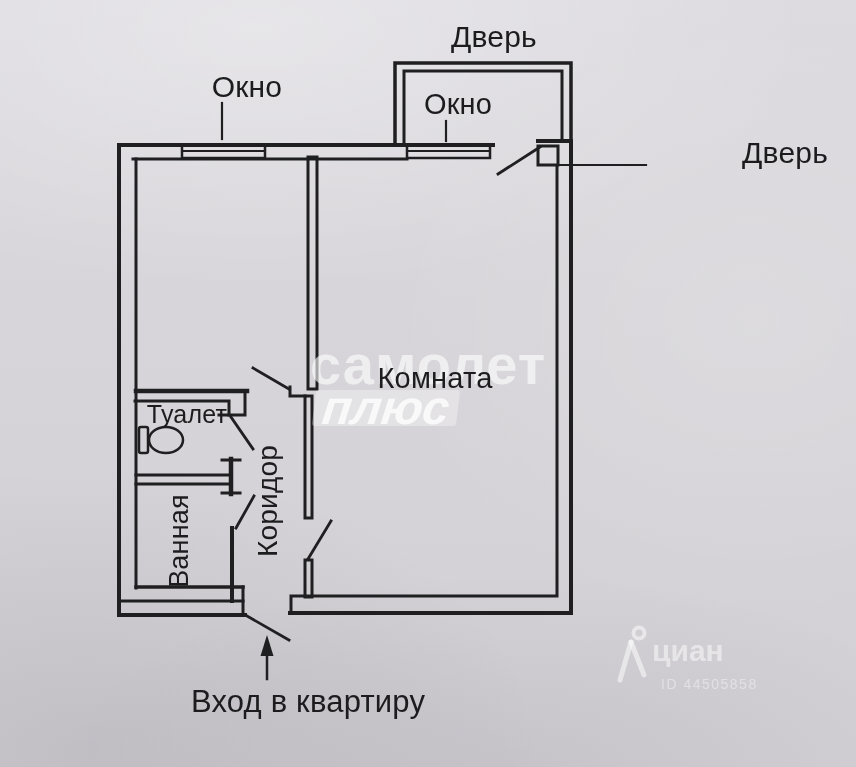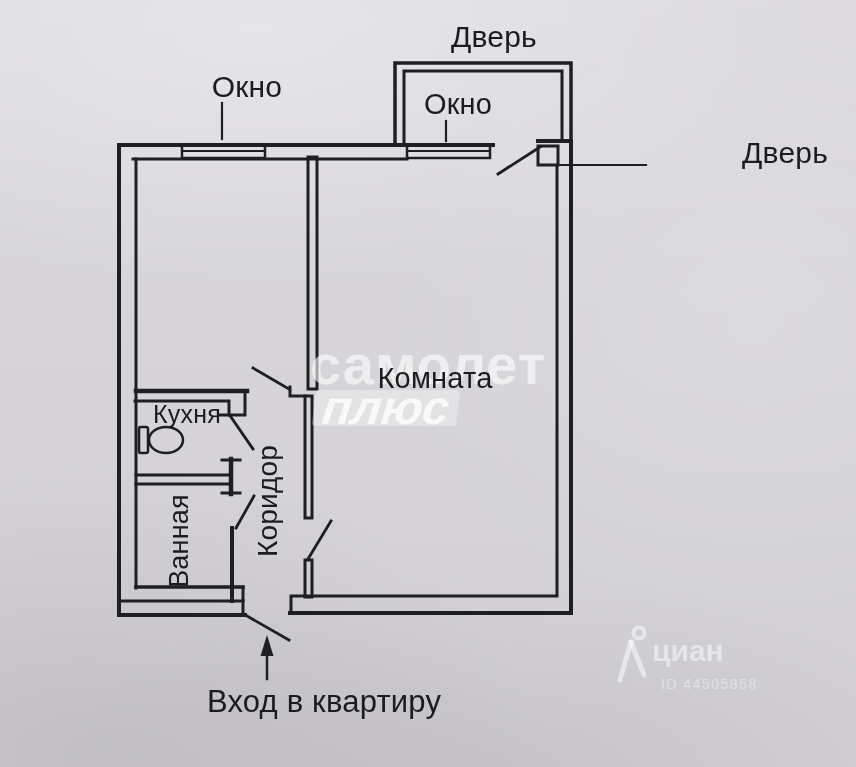--- a/index.html
+++ b/index.html
@@ -126,21 +126,21 @@
 
   <div class="label" style="left:378px;top:89px;width:160px;font-size:29px;">Окно</div>
 
   <div class="label" style="left:648px;top:136px;width:180px;font-size:30px;text-align:right;line-height:1.12;">
     <span style="display:block;">Дверь</span>
   </div>
 
 
   <div class="label" style="left:345px;top:363px;width:180px;font-size:29px;">Комната</div>
 
-  <div class="label" style="left:127px;top:401px;width:120px;font-size:25px;">Кухня</div>
+  <div class="label" style="left:127px;top:401px;width:120px;font-size:25px;">Туалет</div>
 
   <div class="label vertical" style="left:110px;top:526px;width:140px;height:30px;font-size:27px;">Ванная</div>
 
   <div class="label vertical" style="left:193px;top:486px;width:150px;height:30px;font-size:28px;">Коридор</div>
 
-  <div class="label" style="left:188px;top:685px;width:240px;font-size:31px;margin-left:16px;">Вход в квартиру</div>
+  <div class="label" style="left:188px;top:685px;width:240px;font-size:31px;">Вход в квартиру</div>
 
 </div>
 
 </body></html>

